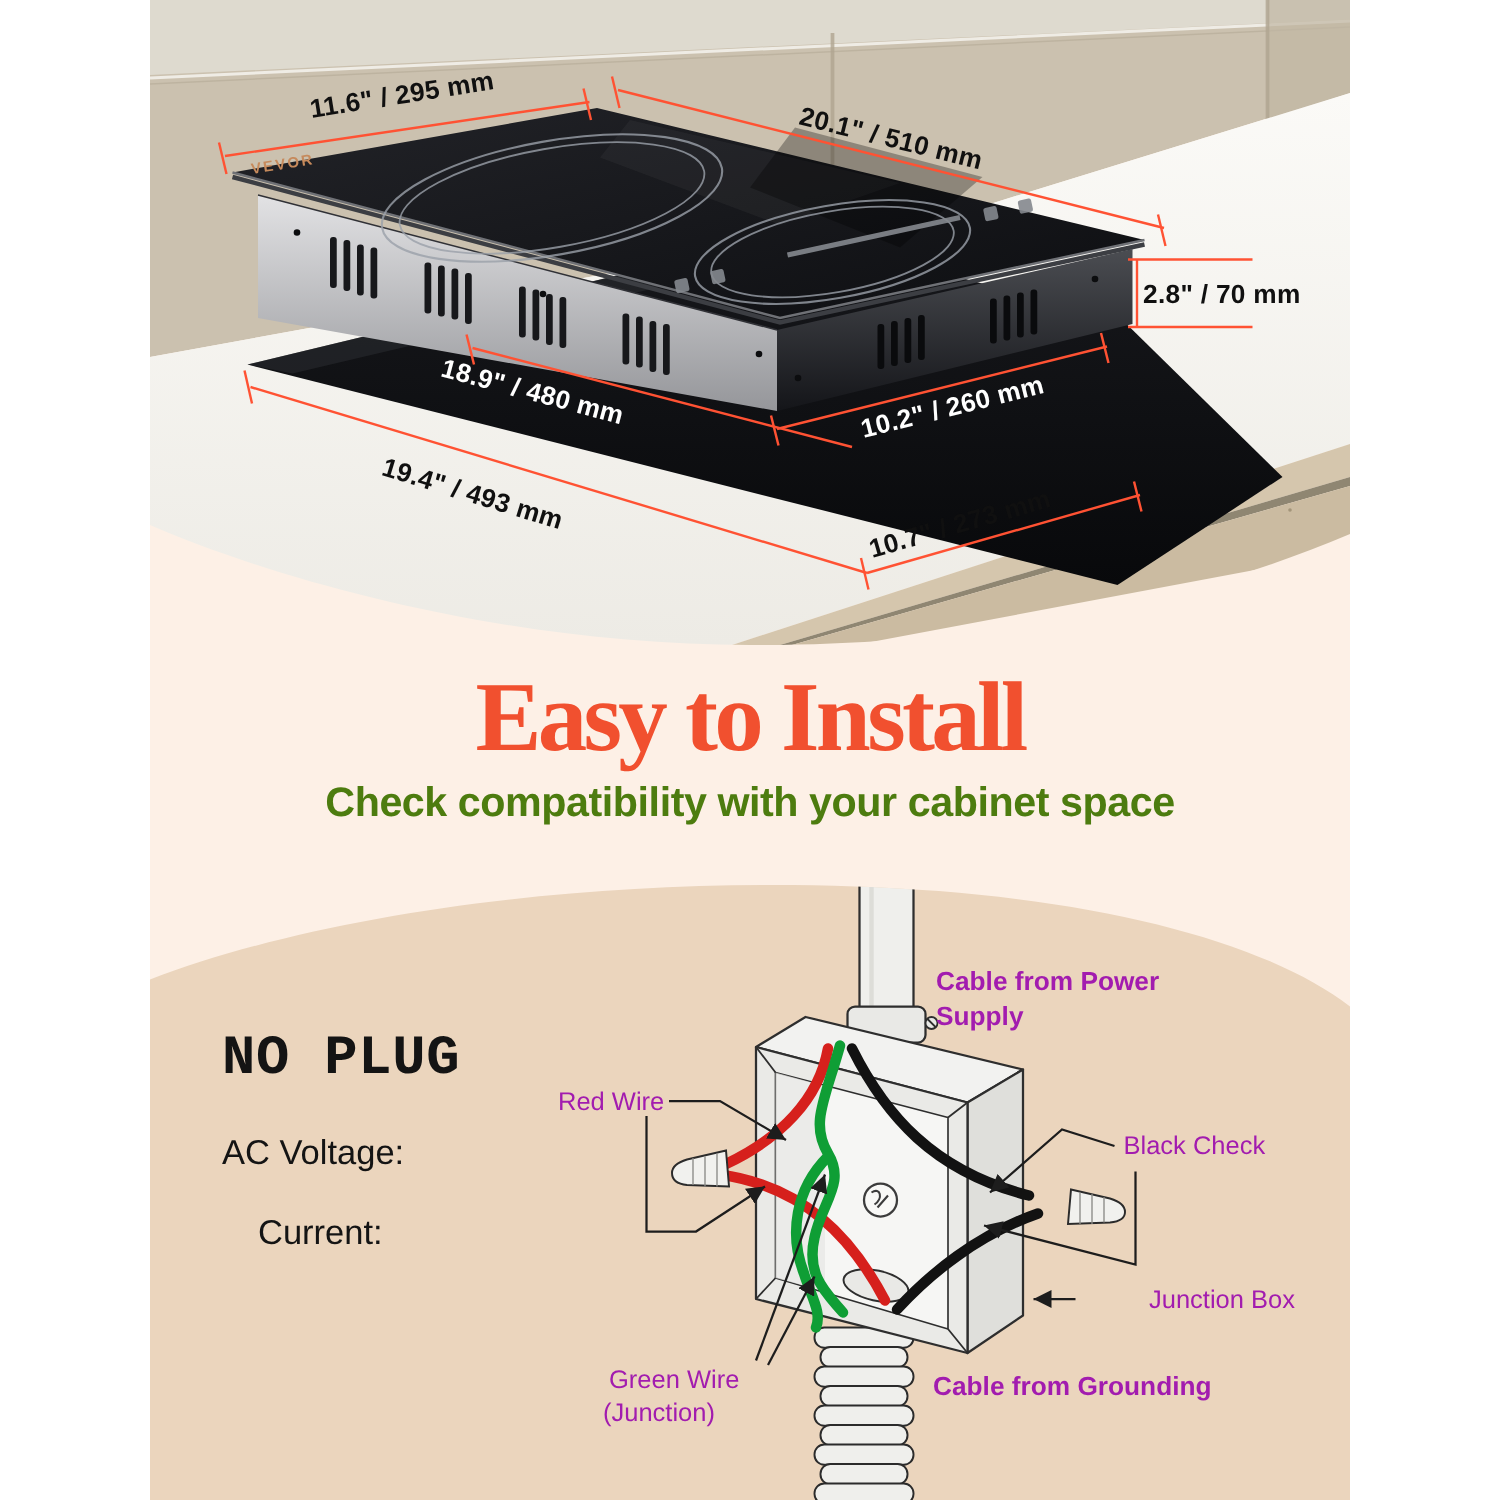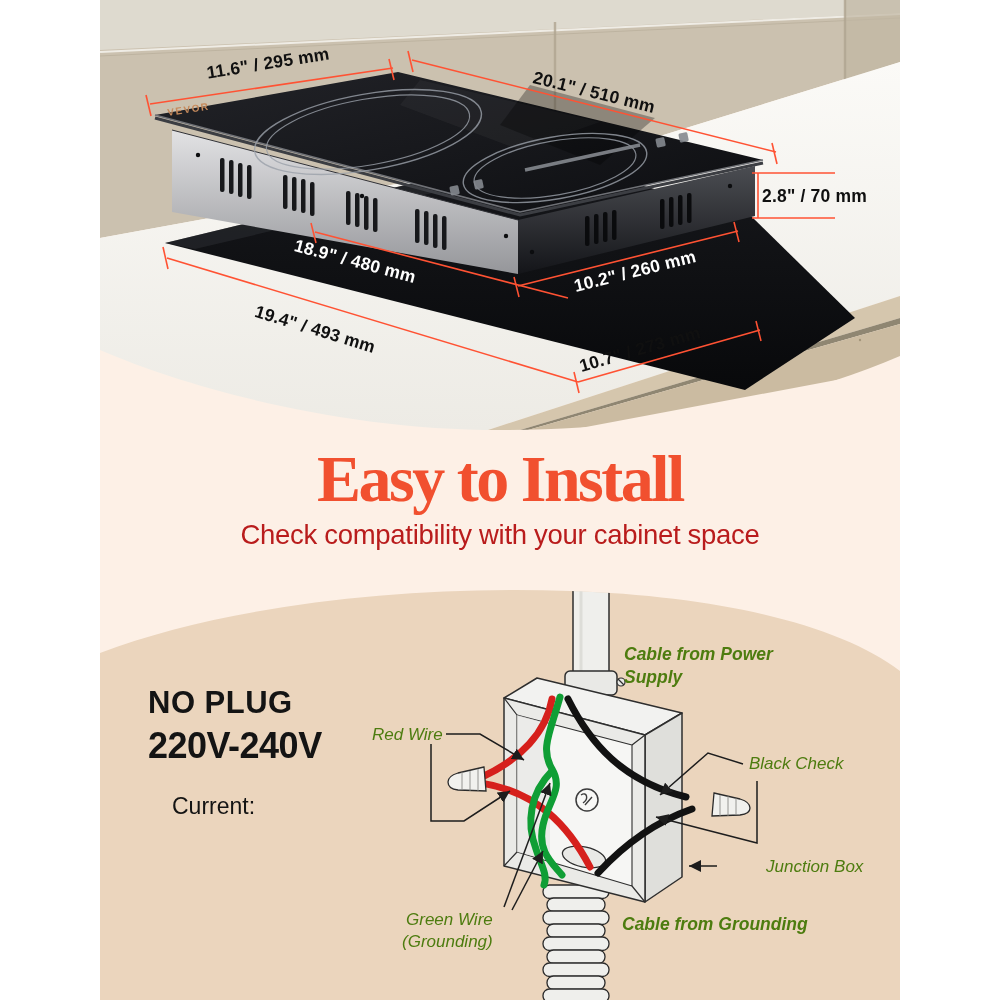--- a/index.html
+++ b/index.html
@@ -32,42 +32,42 @@
   .d5{left:450px;top:261px;transform:rotate(-14deg);}
   .d6{left:130px;top:319px;transform:rotate(17deg);}
   .d7{left:455px;top:339px;transform:rotate(-16deg);}
   
   .heading{position:relative;width:800px;height:155px;text-align:center;}
   .heading h1{
     margin:0;padding-top:16px;font-size:66px;font-weight:bold;
     letter-spacing:-2.5px;color:#F1502F;line-height:1.0;font-family:Liberation Serif, serif;
   }
   .heading p{
-    margin:7px 0 0 0;font-size:27.5px;font-weight:normal;color:#b91c1c;
+    margin:7px 0 0 0;font-size:27.5px;font-weight:bold;color:#4d7c0f;
     letter-spacing:-.3px;
   }
   
   .install{
     position:relative;width:800px;height:415px;background:#EBD5BD;
     clip-path: path('M0,68 C120,22 300,0 470,6 C620,11 740,40 800,86 L800,415 L0,415 Z');
   }
   .install svg{position:absolute;left:0;top:0;}
   .wlabel{
-    position:absolute;font-size:17px;color:#4d7c0f;white-space:nowrap;font-style:italic;
+    position:absolute;font-size:17px;color:#a21caf;white-space:nowrap;
   }
   .wlabel.bold{font-size:17.5px;font-weight:bold;}
   .lbl-cable-power{left:524px;top:58px;width:150px;white-space:normal;line-height:1.3;}
   .lbl-red{left:272px;top:140px;}
   .lbl-black{left:649px;top:169px;}
   .lbl-junction{left:622px;top:272px;margin-left:44px;}
   .lbl-green1{left:306px;top:325px;}
   .lbl-green2{left:302px;top:347px;}
   .lbl-cable-appliance{left:522px;top:329px;}
   .specs{position:absolute;left:48px;top:100px;color:#141414;}
-  .specs .np{font-size:31px;font-weight:bold;letter-spacing:.5px;}
+  .specs .np{font-size:37px;font-weight:bold;letter-spacing:.5px;font-family:Liberation Mono, monospace;}
   .specs .sl{font-size:23px;margin-top:28px;}
   .specs .sl2{font-size:23px;margin-top:26px;margin-left:24px;}
   .specs .sv{font-size:36px;font-weight:bold;margin-top:4px;letter-spacing:-.5px;}
 </style>
 </head>
 <body>
 
 <div class="column">
 
   <section class="photo">
@@ -292,26 +292,26 @@
         <path d="M643,179 L608,168 L560,210" marker-end="url(#arw)"></path>
         <path d="M657,196 V258 L556,232" marker-end="url(#arw)"></path>
         <path d="M617,281 H589" marker-end="url(#arw)"></path>
         <path d="M404,322 L450,198" marker-end="url(#arw)"></path>
         <path d="M412,325 L443,266" marker-end="url(#arw)"></path>
       </g>
     </svg>
 
     <div class="specs">
       <div class="np">NO PLUG</div>
-      <div class="sv">220V-240V</div>
+      <div class="sl">AC Voltage:</div>
       <div class="sl2">Current:</div>
     </div>
 
     <div class="wlabel bold lbl-cable-power">Cable from Power Supply</div>
     <div class="wlabel lbl-red">Red Wire</div>
     <div class="wlabel lbl-black">Black Check</div>
     <div class="wlabel lbl-junction">Junction Box</div>
     <div class="wlabel lbl-green1">Green Wire</div>
-    <div class="wlabel lbl-green2">(Grounding)</div>
+    <div class="wlabel lbl-green2">(Junction)</div>
     <div class="wlabel bold lbl-cable-appliance">Cable from Grounding</div>
   </section>
 
 </div>
 
 </body></html>

